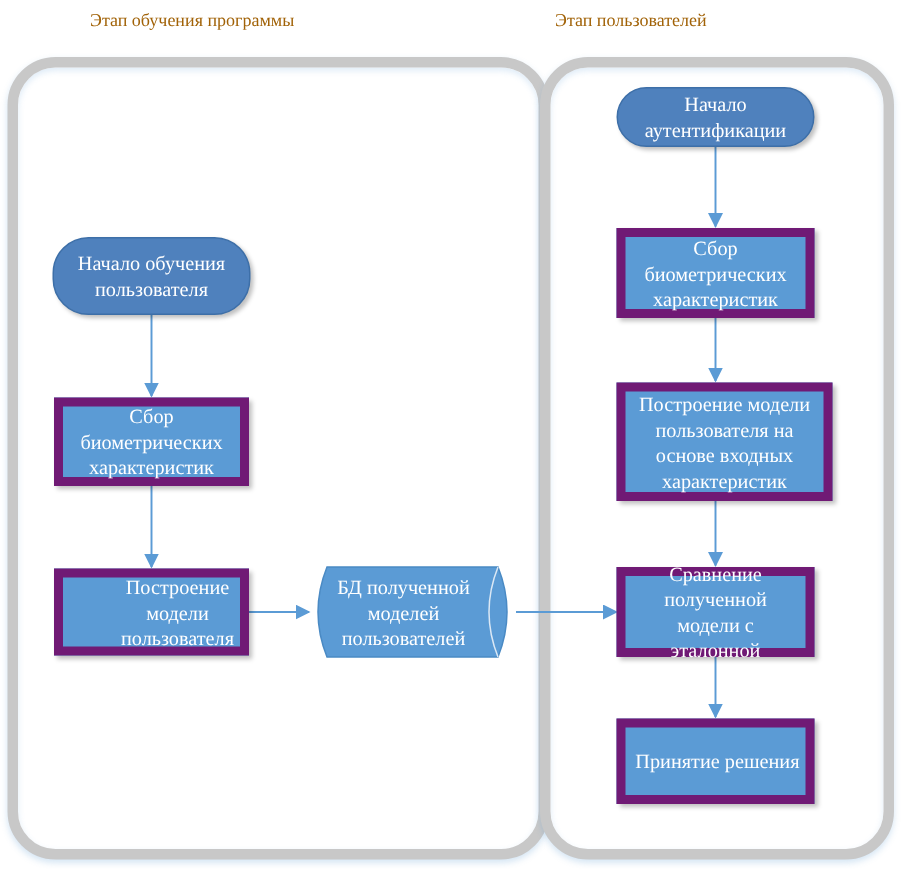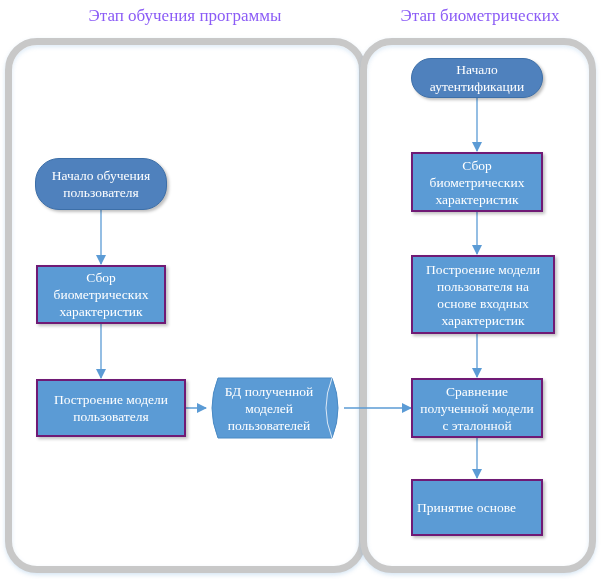--- a/index.html
+++ b/index.html
@@ -1,36 +1,36 @@
 <!DOCTYPE html>
 <html><head>
   <meta charset="utf-8">
   <style>
     html, body { margin: 0; padding: 0; background: #ffffff; }
     body { width: 601px; height: 579px; position: relative; overflow: hidden;
            font-family: "Liberation Serif", serif; }
-    .title { position: absolute; top: 6px; font-size: 17px; color: #8b5cf6;
-             text-align: center; white-space: nowrap; }
+    .title { position: absolute; top: 6px; font-size: 12px; color: #a16207;
+             white-space: nowrap; }
     .lane { position: absolute; border: 7px solid #c8c8c8; border-radius: 32px;
             box-sizing: border-box; background: #fff;
             box-shadow: 0 2px 4px rgba(91,155,213,0.25), inset 0 2px 4px rgba(91,155,213,0.2); }
-    .node { position: absolute; display: flex; align-items: center; justify-content: flex-start;
+    .node { position: absolute; display: flex; align-items: center; justify-content: flex-end;
             text-align: center; color: #ffffff; font-size: 13.5px; line-height: 17px;
             box-sizing: border-box; padding: 0 4px; }
-    .rect { background: #5b9bd5; border: 2px solid #701a75;
+    .rect { background: #5b9bd5; border: 6px solid #701a75;
             box-shadow: 2px 2px 3px rgba(0,0,0,0.25); }
     .terminal { background: #4f81bd; border-radius: 24px; border: 1px solid #3d6fa8;
                 box-shadow: 2px 2px 3px rgba(0,0,0,0.25); }
     svg.connectors { position: absolute; left: 0; top: 0; }
   </style>
 </head>
 <body>
 
 <div class="title" style="left:60px; width:250px;">Этап обучения программы</div>
-<div class="title" style="left:370px; width:220px;">Этап биометрических</div>
+<div class="title" style="left:370px; width:220px;">Этап пользователей</div>
 
 <div class="lane" style="left:5px; top:38px; width:361px; height:535px;"></div>
 <div class="lane" style="left:360px; top:38px; width:236px; height:535px;"></div>
 
 <svg class="connectors" width="601" height="579">
   <defs>
     <marker id="arr" markerWidth="10" markerHeight="10" refX="9" refY="5" orient="auto" markerUnits="userSpaceOnUse">
       <path d="M0,0 L10,5 L0,10 z" fill="#5b9bd5"></path>
     </marker>
   </defs>
@@ -48,34 +48,34 @@
     <path d="M332,378 Q320,408 332,438" fill="none" stroke="#dbe8f5" stroke-width="1"></path>
   </g>
 </svg>
 
 <div class="node terminal" style="left:35px; top:158px; width:132px; height:52px;">
   <span>Начало обучения пользователя</span>
 </div>
 <div class="node rect" style="left:36px; top:265px; width:130px; height:59px;">
   <span>Сбор биометрических характеристик</span>
 </div>
-<div class="node rect" style="left:36px; top:379px; width:150px; height:58px;">
+<div class="node rect" style="left:36px; top:379px; width:130px; height:58px;padding-left:41px;">
   <span>Построение модели пользователя</span>
 </div>
 <div class="node" style="left:210px; top:378px; width:118px; height:60px; padding:0 2px;">
   <span>БД полученной моделей пользователей</span>
 </div>
 
 <div class="node terminal" style="left:411px; top:58px; width:132px; height:40px;">
   <span>Начало аутентификации</span>
 </div>
 <div class="node rect" style="left:411px; top:152px; width:132px; height:60px;">
   <span>Сбор биометрических характеристик</span>
 </div>
 <div class="node rect" style="left:411px; top:255px; width:144px; height:79px;">
   <span>Построение модели пользователя на основе входных характеристик</span>
 </div>
 <div class="node rect" style="left:411px; top:378px; width:132px; height:60px;">
   <span>Сравнение полученной модели с эталонной</span>
 </div>
 <div class="node rect" style="left:411px; top:479px; width:132px; height:57px;">
-  <span>Принятие основе</span>
+  <span>Принятие решения</span>
 </div>
 
 </body></html>

